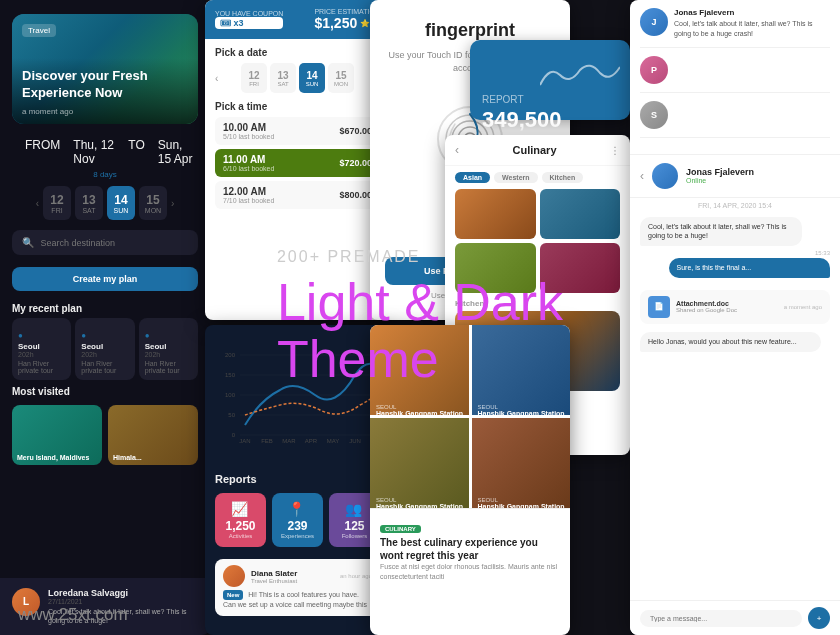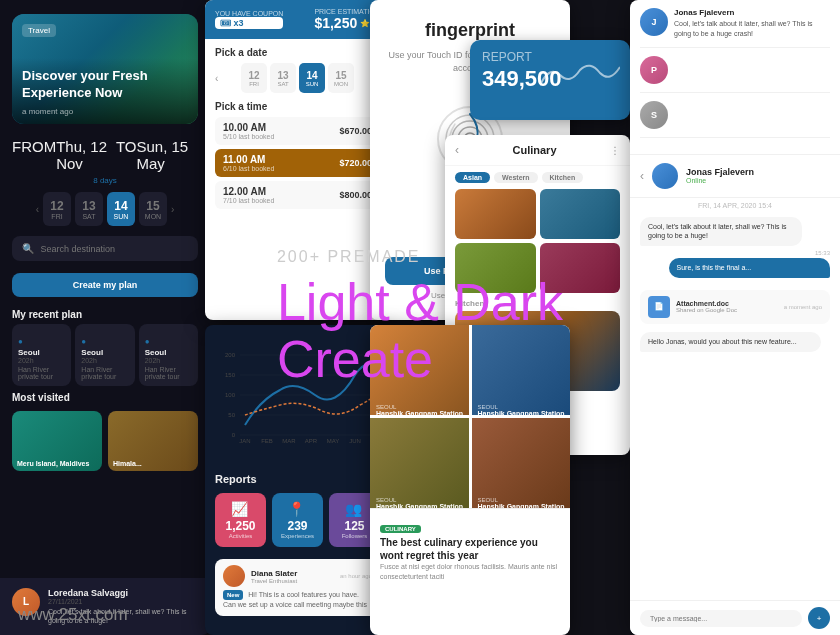--- a/index.html
+++ b/index.html
@@ -116,21 +116,21 @@
     }
 
     
     .date-row {
       display: flex;
       justify-content: space-between;
       padding: 4px 12px;
       font-size: 9px;
       color: #aaa;
     }
-    .date-row span { color: #eee; font-size: 15px; }
+    .date-row span { color: #eee; font-size: 12px; margin-left: 13px; }
 
     
     .date-picker {
       display: flex;
       align-items: center;
       justify-content: center;
       gap: 4px;
       padding: 4px 8px;
     }
     .date-picker .arrow {
@@ -341,21 +341,21 @@
 
     .time-slot {
       background: #f8f8f8;
       border-radius: 6px;
       padding: 5px 8px;
       margin-bottom: 4px;
       display: flex;
       justify-content: space-between;
       align-items: center;
     }
-    .time-slot.active { background: #a16207; }
+    .time-slot.active { background: #4d7c0f; }
     .time-slot .time-main { font-size: 10px; font-weight: 700; color: #333; }
     .time-slot.active .time-main { color: #fff; }
     .time-slot .time-sub { font-size: 7px; color: #999; }
     .time-slot.active .time-sub { color: rgba(255,255,255,0.7); }
     .time-slot .price { font-size: 9px; font-weight: 600; color: #333; }
     .time-slot.active .price { color: #fff; }
 
     
     .fingerprint-panel {
       position: absolute;
@@ -418,21 +418,21 @@
       right: 210px;
       top: 40px;
       width: 160px;
       height: 80px;
       background: #1d6fa5;
       border-radius: 10px;
       padding: 10px 12px;
       z-index: 3;
       box-shadow: 0 4px 15px rgba(0,0,0,0.4);
     }
-    .stats-label { color: rgba(255,255,255,0.6); font-size: 12px; }
+    .stats-label { color: rgba(255,255,255,0.6); font-size: 10px; margin-top: 44px; }
     .stats-value { color: #fff; font-size: 22px; font-weight: 800; margin-top: 2px; }
     .stats-wave {
       position: absolute;
       right: 10px;
       top: 15px;
     }
 
     
     .right-panel {
       position: absolute;
@@ -835,38 +835,38 @@
   </style>
 </head>
 <body>
 
 <div class="bg-overlay"></div>
 
 <div class="center-text">
   <div class="premade-label">200+ PREMADE</div>
   <div class="main-title">
     <span>Light &amp; Dark</span><br>
-    <span>Create</span>
+    <span>Theme</span>
   </div>
 </div>
 
 <div class="left-panel">
   <div class="hero-card">
     <div class="hero-card-img"></div>
     <div class="hero-card-overlay"></div>
     <span class="hero-label">Travel</span>
     <div class="hero-title">Discover your Fresh Experience Now</div>
     <div class="hero-time">a moment ago</div>
   </div>
 
   <div class="date-row">
     <span>FROM</span>
     <span>Thu, 12 Nov</span>
     <span>TO</span>
-    <span>Sun, 15 May</span>
+    <span>Sun, 15 Apr</span>
   </div>
   <div style="text-align:center; color:#1d6fa5; font-size:8px; padding-bottom:3px;">8 days</div>
 
   <div class="date-picker">
     <span class="arrow">‹</span>
     <div class="date-chip">
         <span class="day-num">12</span>
         <span>FRI</span>
       </div>
     <div class="date-chip">

